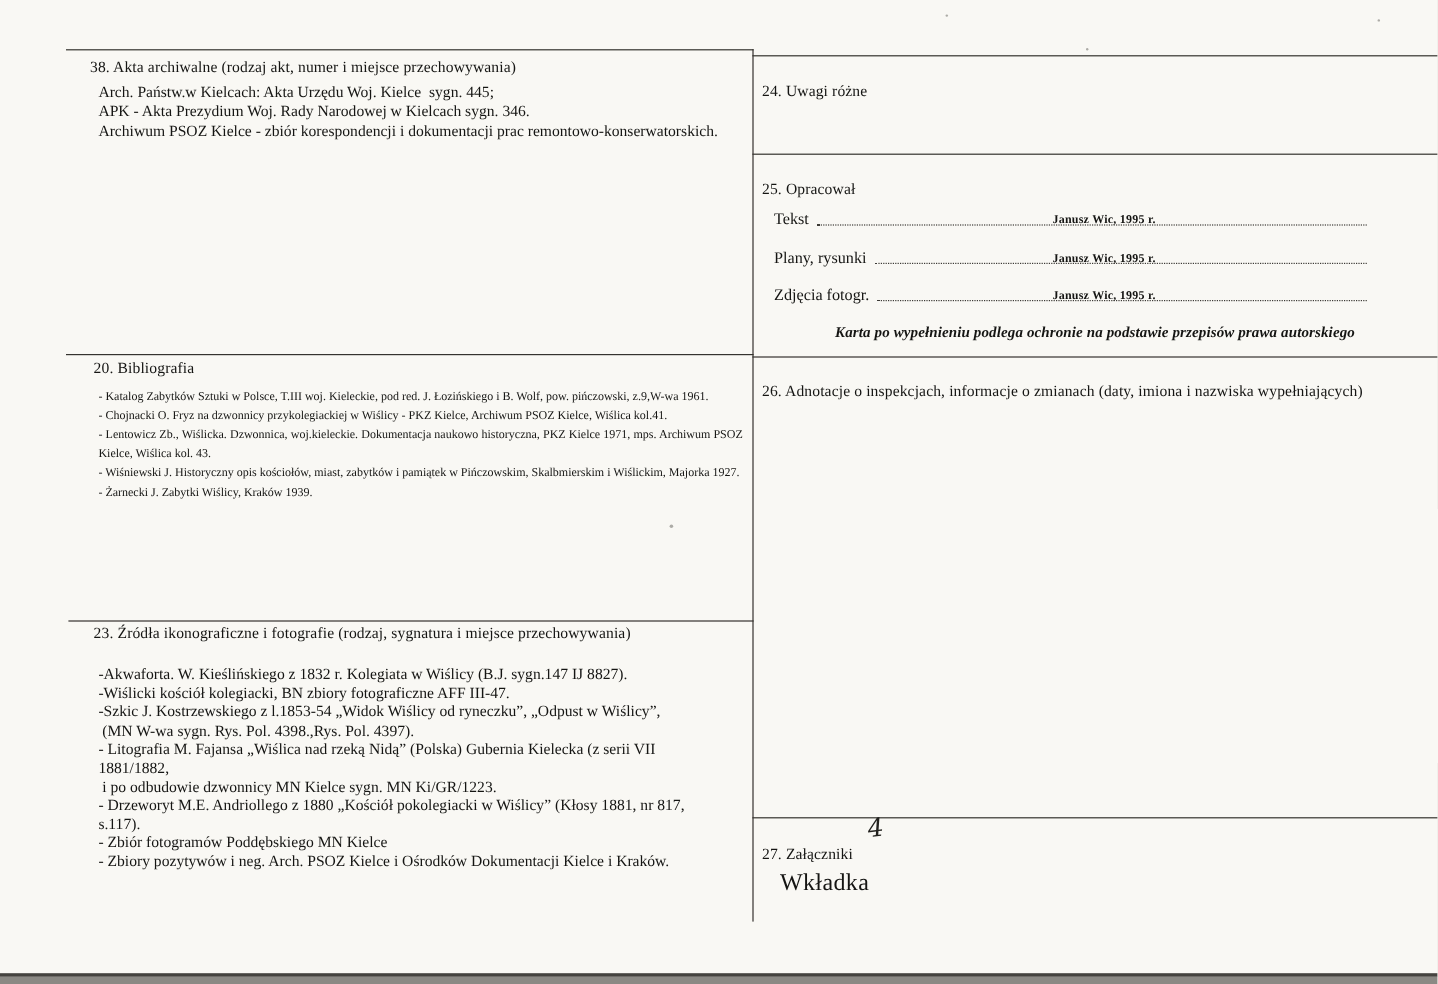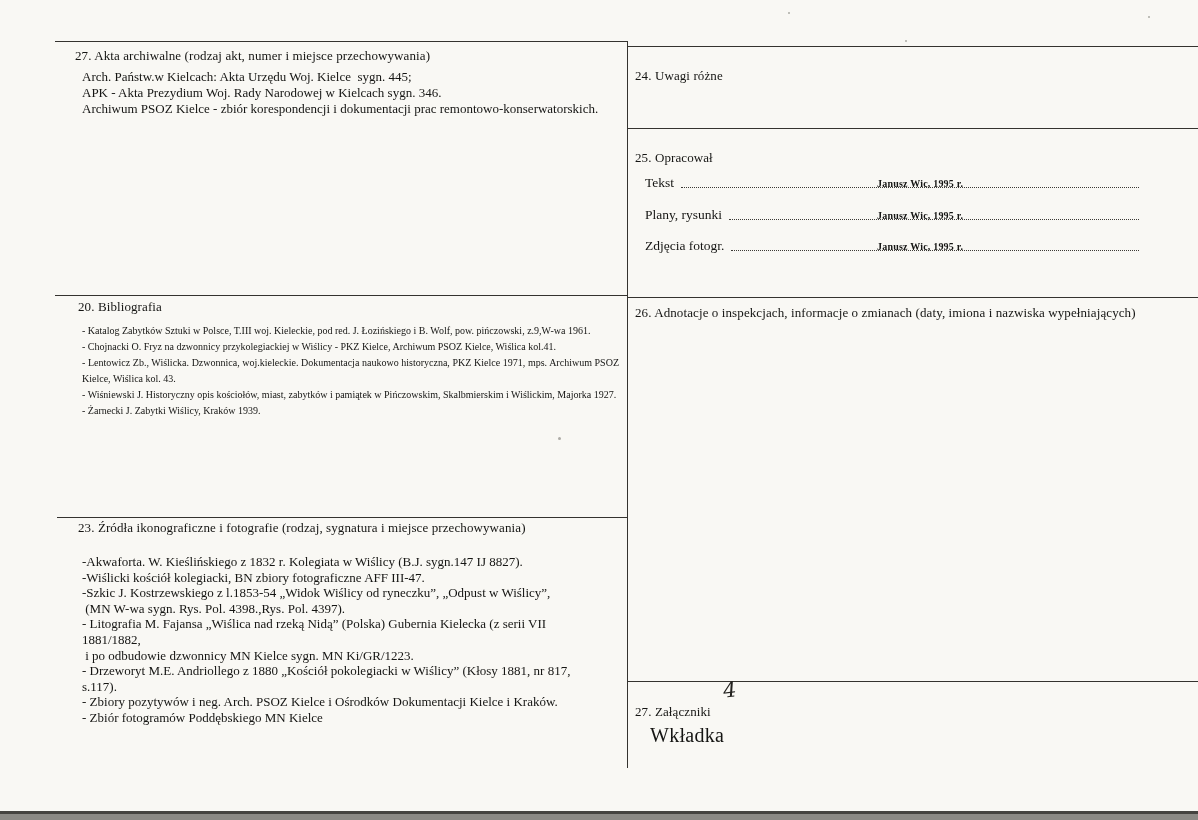--- a/index.html
+++ b/index.html
@@ -51,21 +51,21 @@
   <div class="vline" style="left:627px;top:41px;height:727px;"></div>
   <div class="bottom-edge"></div>
   <div class="bottom-tail"></div>
 
   <div class="speck" style="left:788px;top:12px;width:2px;height:2px;"></div>
   <div class="speck" style="left:1148px;top:16px;width:2px;height:2px;"></div>
   <div class="speck" style="left:558px;top:437px;width:3px;height:3px;"></div>
   <div class="speck" style="left:905px;top:40px;width:2px;height:2px;"></div>
 
   <div class="sec" style="left:55px;top:48px;width:572px;">
-    <div class="sec-title s21-title">27. Akta archiwalne (rodzaj akt, numer i miejsce przechowywania)</div>
+    <div class="sec-title s21-title">38. Akta archiwalne (rodzaj akt, numer i miejsce przechowywania)</div>
     <div class="s21-body">
       <div class="pre-line">Arch. Państw.w Kielcach: Akta Urzędu Woj. Kielce  sygn. 445;</div>
       <div class="pre-line">APK - Akta Prezydium Woj. Rady Narodowej w Kielcach sygn. 346.</div>
       <div class="pre-line">Archiwum PSOZ Kielce - zbiór korespondencji i dokumentacji prac remontowo-konserwatorskich.</div>
     </div>
   </div>
 
   <div class="sec" style="left:55px;top:299px;width:572px;">
     <div class="sec-title s22-title">20. Bibliografia</div>
     <div class="bib">
@@ -82,22 +82,22 @@
     <div class="icon-lines">
       <div class="pre-line">-Akwaforta. W. Kieślińskiego z 1832 r. Kolegiata w Wiślicy (B.J. sygn.147 IJ 8827).</div>
       <div class="pre-line">-Wiślicki kościół kolegiacki, BN zbiory fotograficzne AFF III-47.</div>
       <div class="pre-line">-Szkic J. Kostrzewskiego z l.1853-54 „Widok Wiślicy od ryneczku”, „Odpust w Wiślicy”,</div>
       <div class="pre-line"> (MN W-wa sygn. Rys. Pol. 4398.,Rys. Pol. 4397).</div>
       <div class="pre-line">- Litografia M. Fajansa „Wiślica nad rzeką Nidą” (Polska) Gubernia Kielecka (z serii VII</div>
       <div class="pre-line">1881/1882,</div>
       <div class="pre-line"> i po odbudowie dzwonnicy MN Kielce sygn. MN Ki/GR/1223.</div>
       <div class="pre-line">- Drzeworyt M.E. Andriollego z 1880 „Kościół pokolegiacki w Wiślicy” (Kłosy 1881, nr 817,</div>
       <div class="pre-line">s.117).</div>
+      <div class="pre-line">- Zbiór fotogramów Poddębskiego MN Kielce</div>
       <div class="pre-line">- Zbiory pozytywów i neg. Arch. PSOZ Kielce i Ośrodków Dokumentacji Kielce i Kraków.</div>
-      <div class="pre-line">- Zbiór fotogramów Poddębskiego MN Kielce</div>
     </div>
   </div>
 
   <div class="sec" style="left:627px;top:46px;width:571px;height:82px;">
     <div class="sec-title s24-title">24. Uwagi różne</div>
   </div>
 
   <div class="sec" style="left:627px;top:128px;width:571px;height:169px;">
     <div class="sec-title s25-title">25. Opracował</div>
     <div class="credit-rows">
@@ -110,23 +110,24 @@
         <span>Plany, rysunki</span>
         <span class="leader"></span>
         <span class="credit-value">Janusz Wic, 1995 r.</span>
       </div>
       <div class="credit-row">
         <span>Zdjęcia fotogr.</span>
         <span class="leader"></span>
         <span class="credit-value">Janusz Wic, 1995 r.</span>
       </div>
     </div>
+    <div class="copyright">Karta po wypełnieniu podlega ochronie na podstawie przepisów prawa autorskiego</div>
   </div>
 
-  <div class="sec" style="left:627px;top:283px;width:571px;height:383px;">
+  <div class="sec" style="left:627px;top:296px;width:571px;height:383px;">
     <div class="sec-title s26-title">26. Adnotacje o inspekcjach, informacje o zmianach (daty, imiona i nazwiska wypełniających)</div>
   </div>
 
   <div class="sec" style="left:627px;top:682px;width:571px;">
     <div class="s27-head">
       <span class="sec-title s27-title" style="display:inline-block;">27. Załączniki</span>
       <span class="attach-count">4</span>
     </div>
     <div class="attach-item">Wkładka</div>
   </div>

